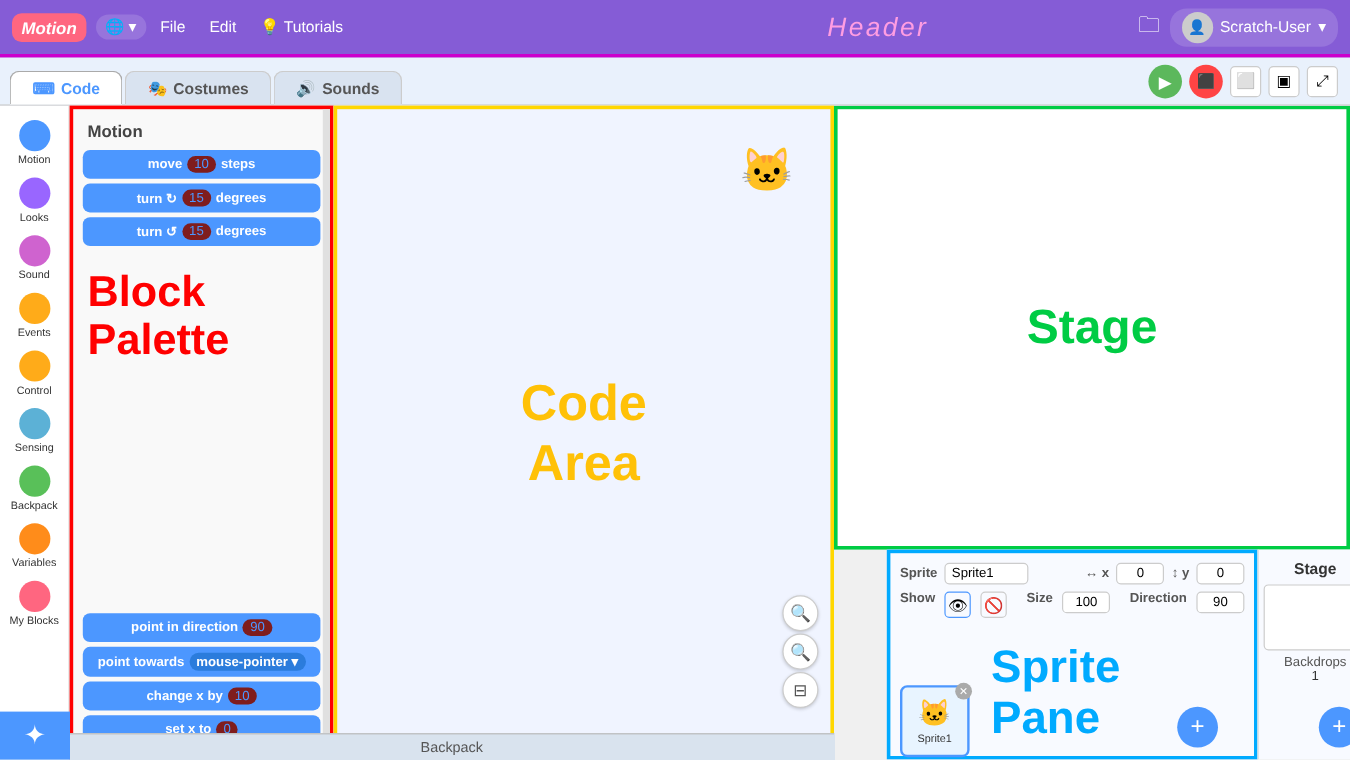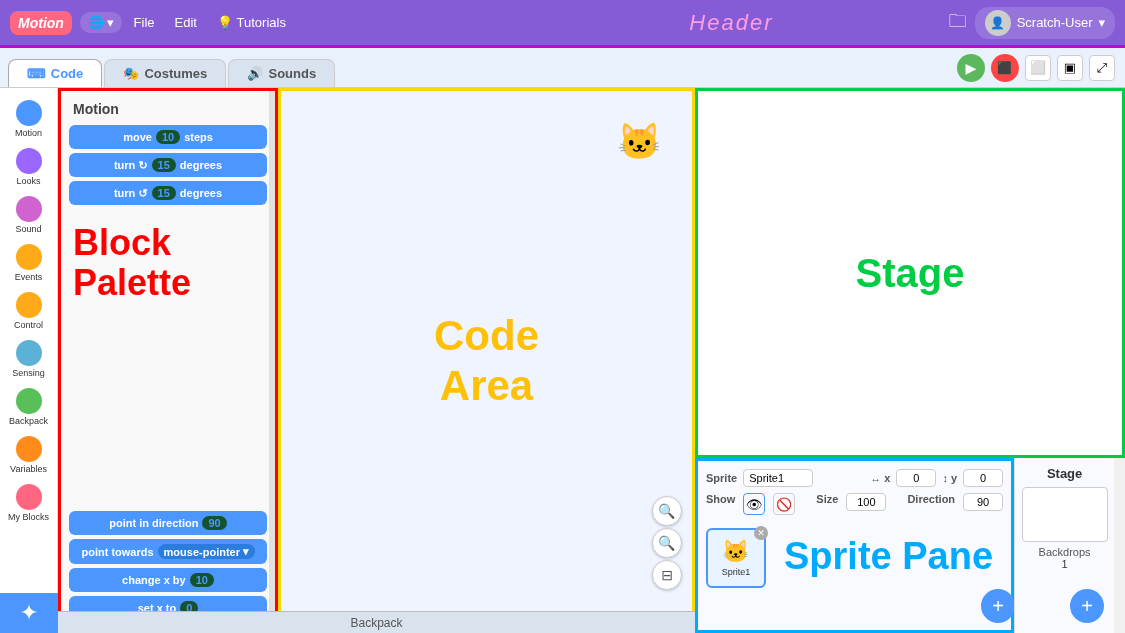--- a/index.html
+++ b/index.html
@@ -211,26 +211,26 @@
       font-size: 11px;
       color: white;
       font-weight: bold;
       cursor: grab;
       display: flex;
       align-items: center;
       gap: 4px;
     }
     .block-motion { background: #4c97ff; justify-content: center; }
     .block-val {
-      background: #14532d;
+      background: #7f1d1d;
       color: #4c97ff;
       border-radius: 10px;
       padding: 1px 6px;
       font-size: 11px;
-      font-weight: bold;
+      font-weight: normal;
     }
     .block-dropdown {
       background: #2b7cdc;
       border-radius: 10px;
       padding: 1px 6px;
       display: flex; align-items: center; gap: 3px;
     }
     .palette-label-big {
       color: red;
       font-size: 36px;
@@ -457,20 +457,21 @@
       align-items: center;
       justify-content: center;
       cursor: pointer;
       color: white;
       font-size: 20px;
     }
 
     .sprite-pane-wrapper {
       display: flex;
       position: relative;
+      padding-left: 44px;
     }
   </style>
 </head>
 <body>
 
 <div id="header">
   <div class="scratch-logo">
     <span>Motion</span>
   </div>
   <div class="header-nav">

